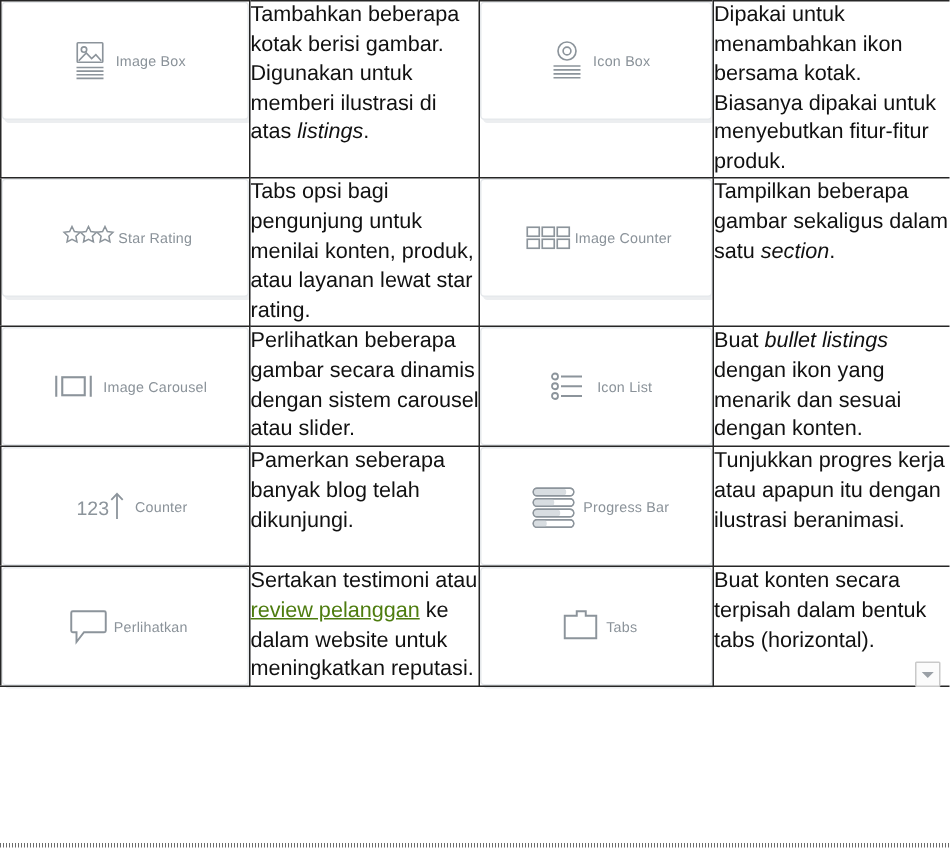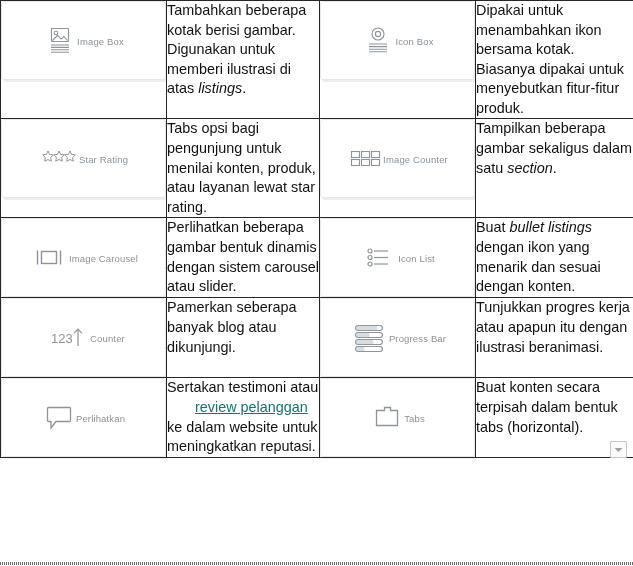--- a/index.html
+++ b/index.html
@@ -88,22 +88,21 @@
 
   
   .desc-text {
     font-size: 14.4px;
     line-height: 1.36;
     color: #111111;
     word-wrap: break-word;
   }
   .desc-text i { font-style: italic; }
   .desc-text a {
-    color: #0f766e;
-    padding-left: 28px;
+    color: #4d7c0f;
   }
 
   
   .dropdown-btn {
     position: absolute;
     top: 441px;
     left: 610px;
     width: 17px;
     height: 17px;
     border: 1px solid #c9c9c9;
@@ -212,21 +211,21 @@
             <div class="icon-wrap">
               <svg class="wicon" width="40" height="24" viewBox="0 0 40 24" fill="none" stroke="#8c949b" stroke-width="1.4">
                 <rect x="12.5" y="5.5" width="15" height="12"></rect>
                 <path d="M8.5 4.5v14M31.5 4.5v14"></path>
               </svg>
             </div>
             <div class="widget-label">Image Carousel</div>
           </div>
         </td>
         <td class="desc-cell">
-          <div class="desc-text">Perlihatkan beberapa gambar bentuk dinamis dengan sistem carousel atau slider.</div>
+          <div class="desc-text">Perlihatkan beberapa gambar secara dinamis dengan sistem carousel atau slider.</div>
         </td>
         <td class="card-cell-2">
           <div class="widget-card">
             <div class="icon-wrap">
               <svg class="wicon" width="38" height="26" viewBox="0 0 38 26" fill="none" stroke="#8c949b" stroke-width="1.2">
                 <circle cx="10" cy="6" r="2"></circle>
                 <path d="M14 6h14"></path>
                 <circle cx="10" cy="12.5" r="2"></circle>
                 <path d="M14 12.5h14"></path>
                 <circle cx="10" cy="19" r="2"></circle>
@@ -248,21 +247,21 @@
               <svg class="wicon" width="48" height="26" viewBox="0 0 48 26" fill="none" stroke="#8c949b" stroke-width="1.2">
                 <text x="9" y="18" font-family="Liberation Sans, sans-serif" font-size="13" fill="#8c949b" stroke="none">123</text>
                 <path d="M36 21V4.5"></path>
                 <path d="M32.2 8.2L36 4.2l3.8 4"></path>
               </svg>
             </div>
             <div class="widget-label">Counter</div>
           </div>
         </td>
         <td class="desc-cell">
-          <div class="desc-text">Pamerkan seberapa banyak blog atau dikunjungi.</div>
+          <div class="desc-text">Pamerkan seberapa banyak blog telah dikunjungi.</div>
         </td>
         <td class="card-cell-2">
           <div class="widget-card">
             <div class="icon-wrap">
               <svg class="wicon" width="40" height="32" viewBox="0 0 40 32" fill="none" stroke="#8c949b" stroke-width="0.9">
                 <rect x="6.5" y="3.5" width="27" height="5" rx="2.5"></rect>
                 <rect x="6.5" y="3.5" width="22" height="5" rx="2.5" fill="#d8dde1" stroke="none"></rect>
                 <rect x="6.5" y="3.5" width="27" height="5" rx="2.5"></rect>
                 <rect x="6.5" y="10.5" width="27" height="5" rx="2.5"></rect>
                 <rect x="6.5" y="10.5" width="14" height="5" rx="2.5" fill="#d8dde1" stroke="none"></rect>

